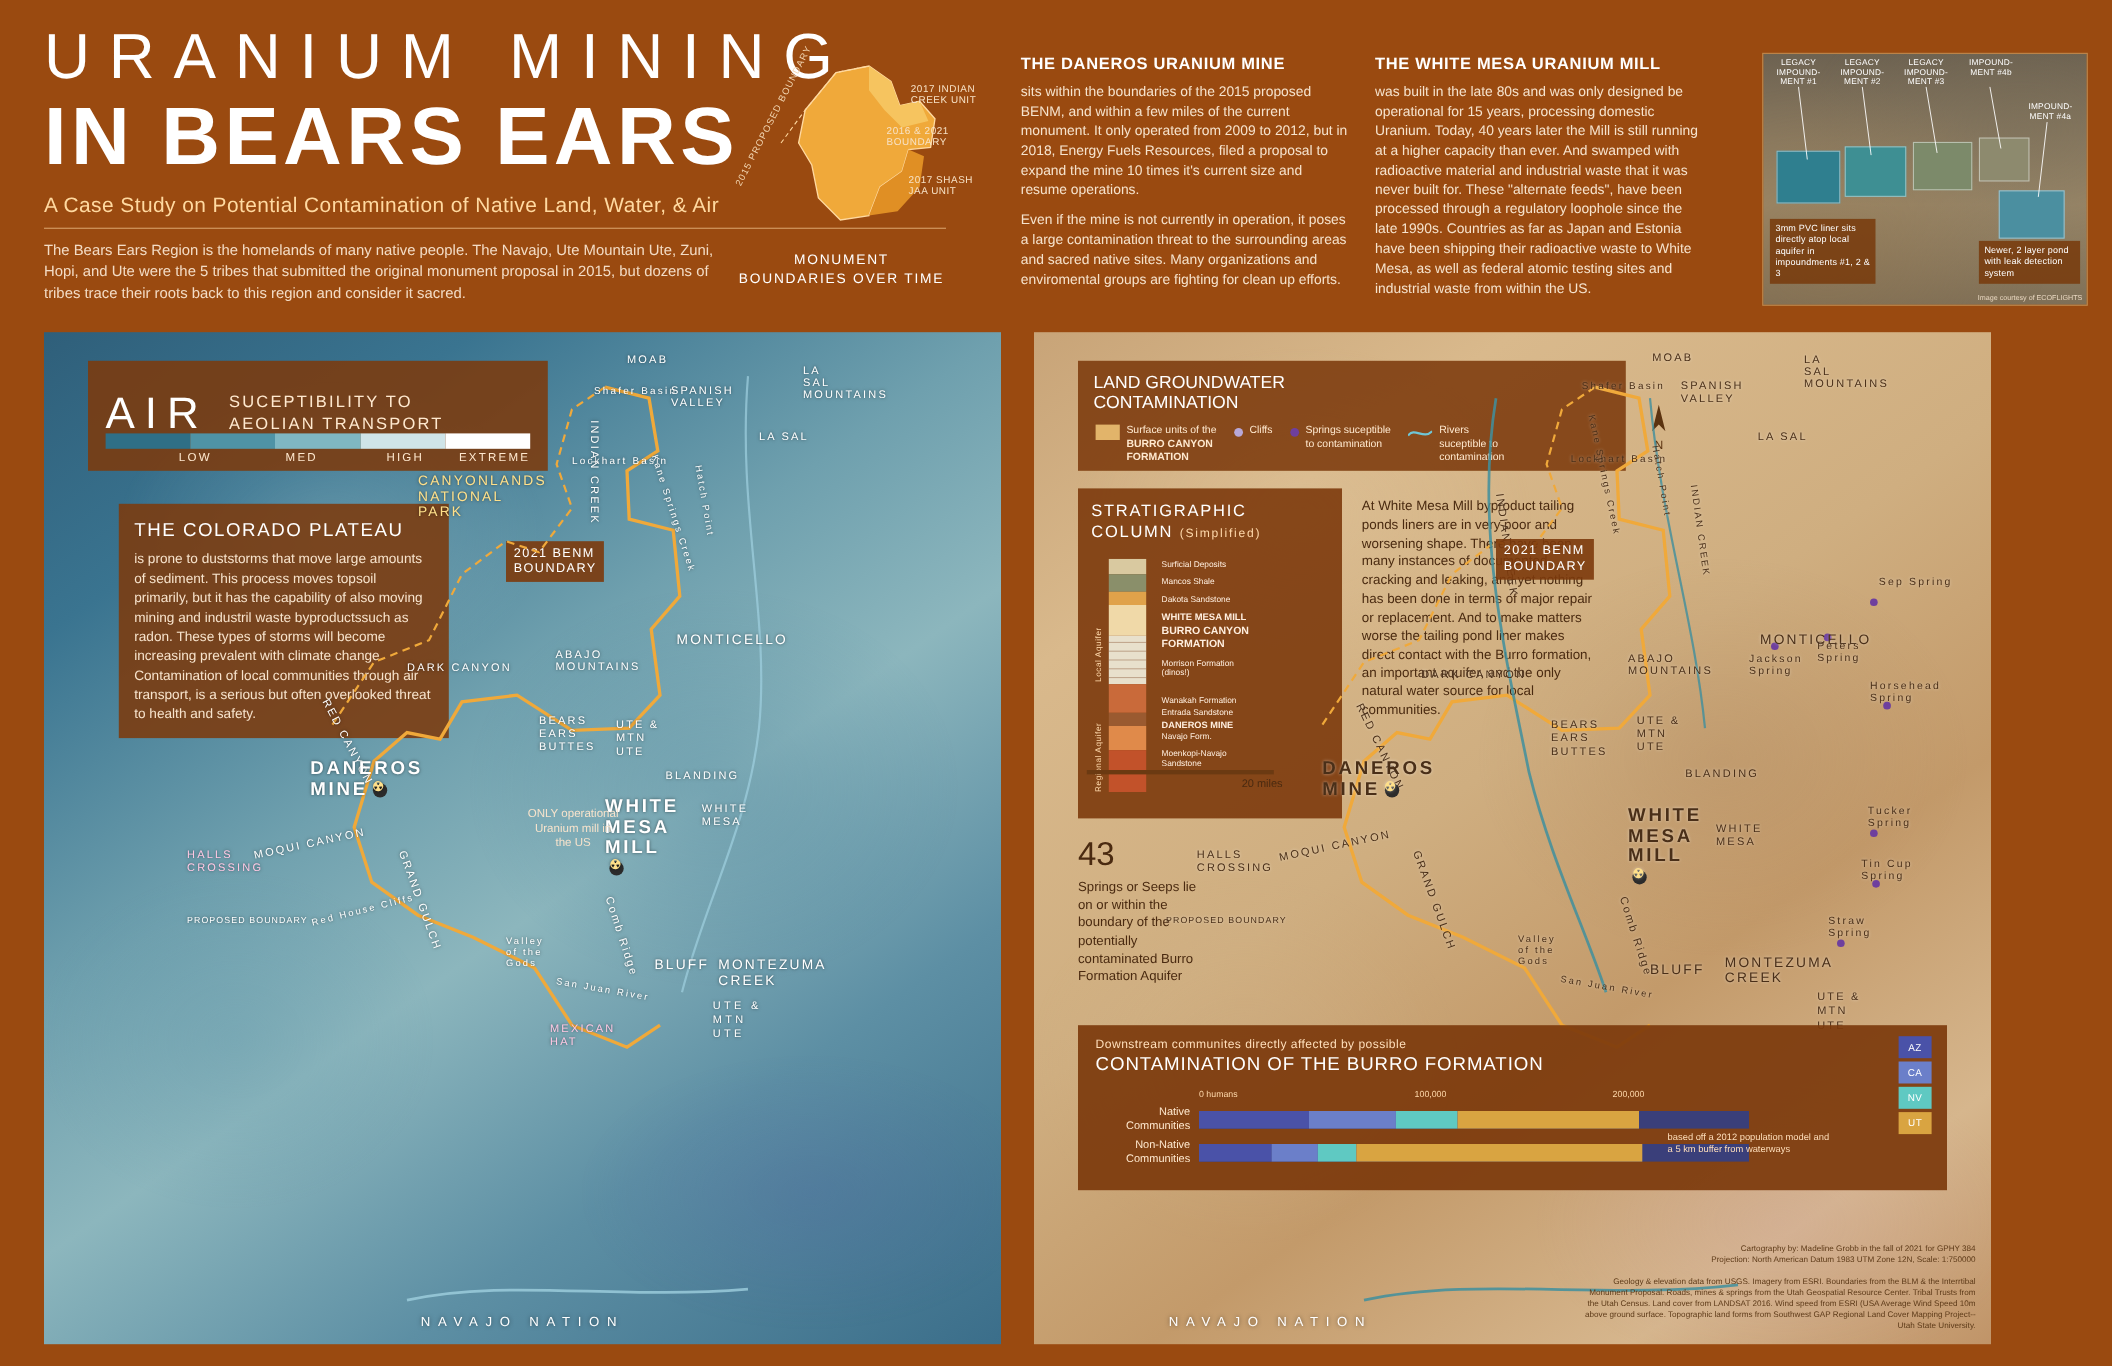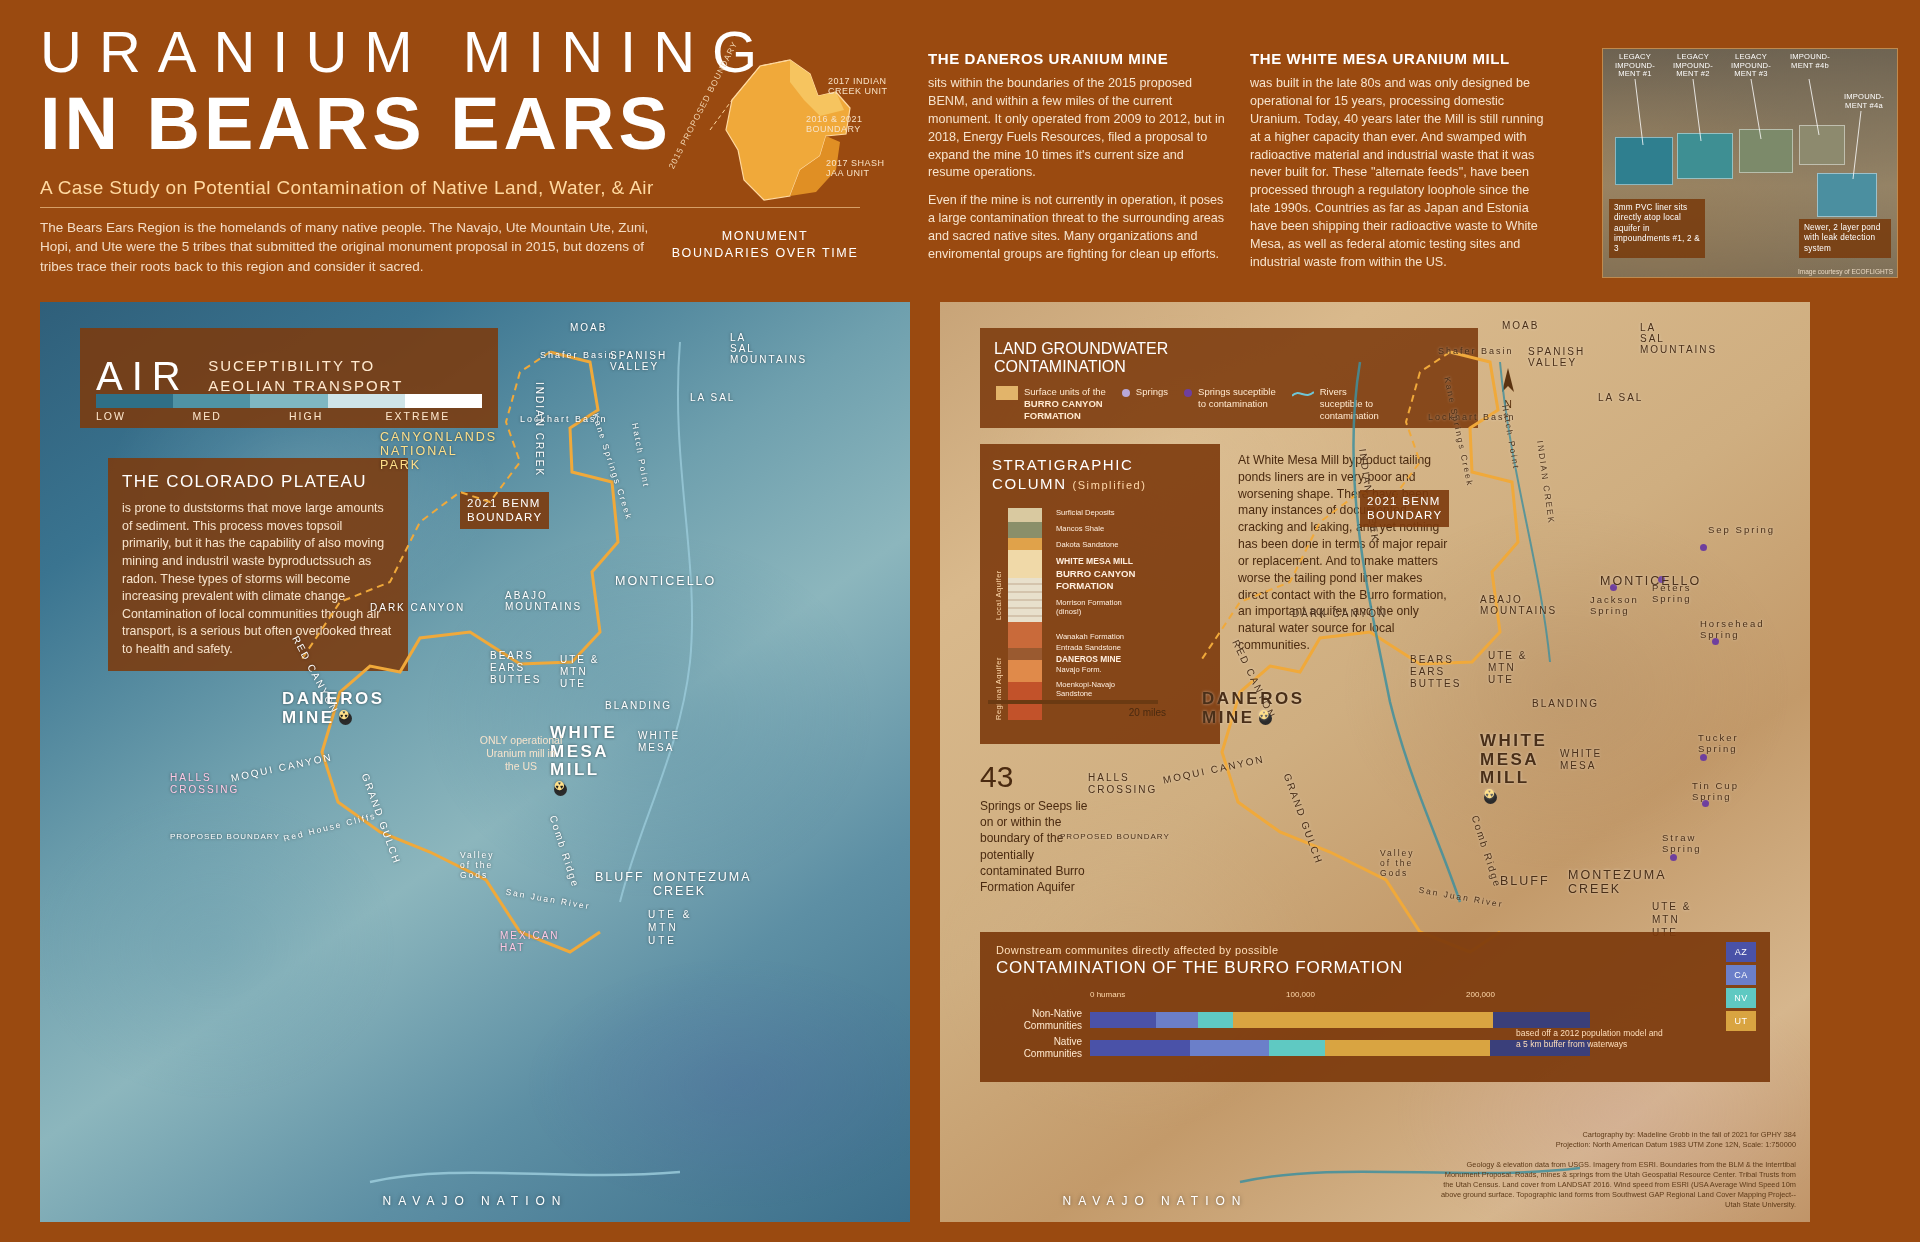--- a/index.html
+++ b/index.html
@@ -88,21 +88,21 @@
   .panel-header .ph-sub {
     display:inline-block; vertical-align:middle; margin-left:14px;
     font-size:15px; letter-spacing:2px; line-height:1.35; color:#ffe9cf;
   }
   .legend-bar { position:absolute; left:16px; top:66px; width:386px; height:14px; display:flex; }
   .legend-bar div { flex:1; }
   .legend-labels {
     position:absolute; left:16px; top:82px; width:386px; display:flex;
     font-size:10.5px; letter-spacing:2px; color:#ffe9cf;
   }
-  .legend-labels span { flex:1; text-align:left; }
+  .legend-labels span { flex:1; text-align:right; }
 
   .textbox {
     position:absolute; background:rgba(124,58,12,.88); color:#f7e3cc;
     padding:12px 14px; font-size:12.4px; line-height:1.42;
   }
   .textbox h4 {
     margin:0 0 6px 0; font-size:17px; letter-spacing:1.4px; color:#fff; font-weight:400;
   }
   .stat-num { font-size:22px; letter-spacing:1.5px; color:#fff; line-height:1.15; }
   .small-cap { font-size:11.5px; letter-spacing:1.6px; color:#ffe0bb; }
@@ -366,21 +366,21 @@
       <div class="leg-item">
         <span style="width:22px;height:14px;background:#e2b46a;display:inline-block;flex:none;"></span>
         <span>
           <span>Surface units of the</span><br>
           <b>BURRO CANYON</b><br>
           <b>FORMATION</b>
         </span>
       </div>
       <div class="leg-item">
         <span style="width:8px;height:8px;border-radius:50%;background:#b8a8d8;display:inline-block;flex:none;margin-top:3px;"></span>
-        <span>Springs</span>
+        <span>Cliffs</span>
       </div>
       <div class="leg-item">
         <span style="width:8px;height:8px;border-radius:50%;background:#6e3f9e;display:inline-block;flex:none;margin-top:3px;"></span>
         <span>
           <span>Springs suceptible</span><br>
           <span>to contamination</span>
         </span>
       </div>
       <div class="leg-item">
         <svg width="22" height="12" style="flex:none;margin-top:2px;">
@@ -522,39 +522,39 @@
     <div class="ch-sub">Downstream communites directly affected by possible</div>
     <div class="ch-title">CONTAMINATION OF THE BURRO FORMATION</div>
 
     <div style="position:absolute; left:16px; top:58px; width:600px;">
       <div style="position:relative; height:12px;">
         <span class="axis-lab" style="left:94px; top:0;">0 humans</span>
         <span class="axis-lab" style="left:290px; top:0;">100,000</span>
         <span class="axis-lab" style="left:470px; top:0;">200,000</span>
       </div>
 
+      <div style="display:flex; align-items:center; gap:8px; margin-top:4px;">
+        <div class="bar-label" style="width:86px;">Native Communities</div>
+        <div class="bar-track" style="width:500px;">
+          <div class="seg" style="left:0px;   width:100px; background:#4a52a8;"></div>
+          <div class="seg" style="left:100px; width:79px;  background:#6b7fc9;"></div>
+          <div class="seg" style="left:179px; width:56px;  background:#5fc9c2;"></div>
+          <div class="seg" style="left:235px; width:165px; background:#d9a441;"></div>
+        </div>
+      </div>
+
       <div style="display:flex; align-items:center; gap:8px; margin-top:6px;">
         <div class="bar-label" style="width:86px;">Non-Native Communities</div>
         <div class="bar-track" style="width:500px;">
           <div class="seg" style="left:0px;   width:66px;  background:#4a52a8;"></div>
           <div class="seg" style="left:66px;  width:42px;  background:#6b7fc9;"></div>
           <div class="seg" style="left:108px; width:35px;  background:#5fc9c2;"></div>
           <div class="seg" style="left:143px; width:260px; background:#d9a441;"></div>
         </div>
       </div>
-
-      <div style="display:flex; align-items:center; gap:8px; margin-top:4px;">
-        <div class="bar-label" style="width:86px;">Native Communities</div>
-        <div class="bar-track" style="width:500px;">
-          <div class="seg" style="left:0px;   width:100px; background:#4a52a8;"></div>
-          <div class="seg" style="left:100px; width:79px;  background:#6b7fc9;"></div>
-          <div class="seg" style="left:179px; width:56px;  background:#5fc9c2;"></div>
-          <div class="seg" style="left:235px; width:165px; background:#d9a441;"></div>
-        </div>
-      </div>
     </div>
 
     <div class="chart-note" style="left:536px; top:96px; width:150px;">based off a 2012 population model and a 5 km buffer from waterways</div>
 
     <div class="state-key">
       <div class="state-chip" style="background:#4a52a8;">AZ</div>
       <div class="state-chip" style="background:#6b7fc9;">CA</div>
       <div class="state-chip" style="background:#5fc9c2;">NV</div>
       <div class="state-chip" style="background:#d9a441;">UT</div>
     </div>

